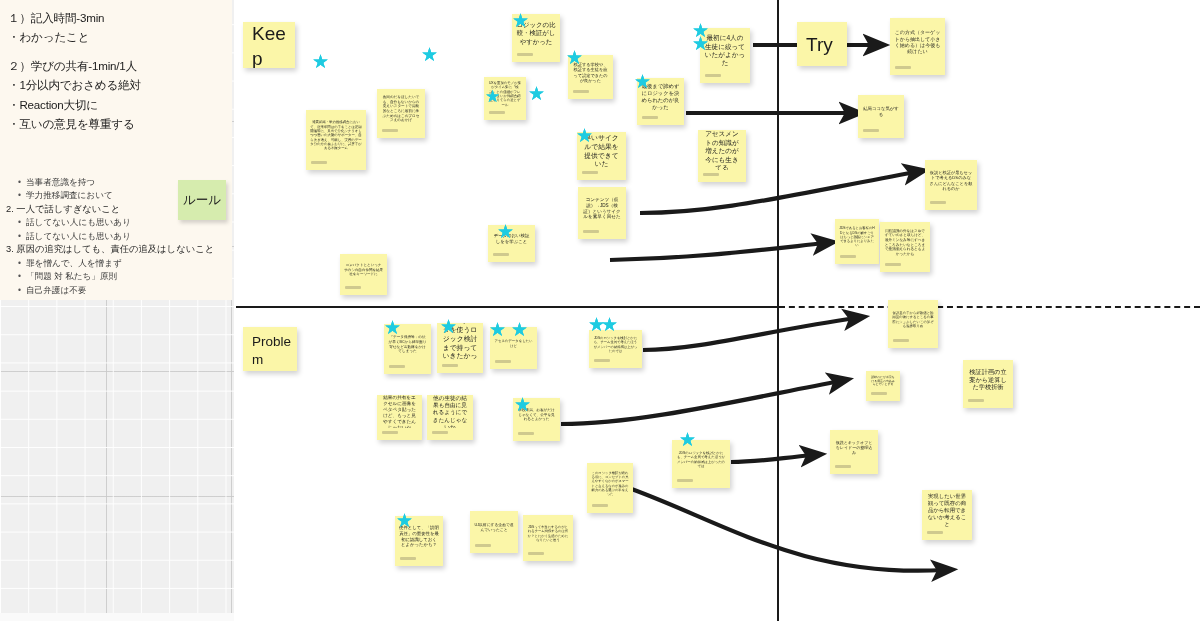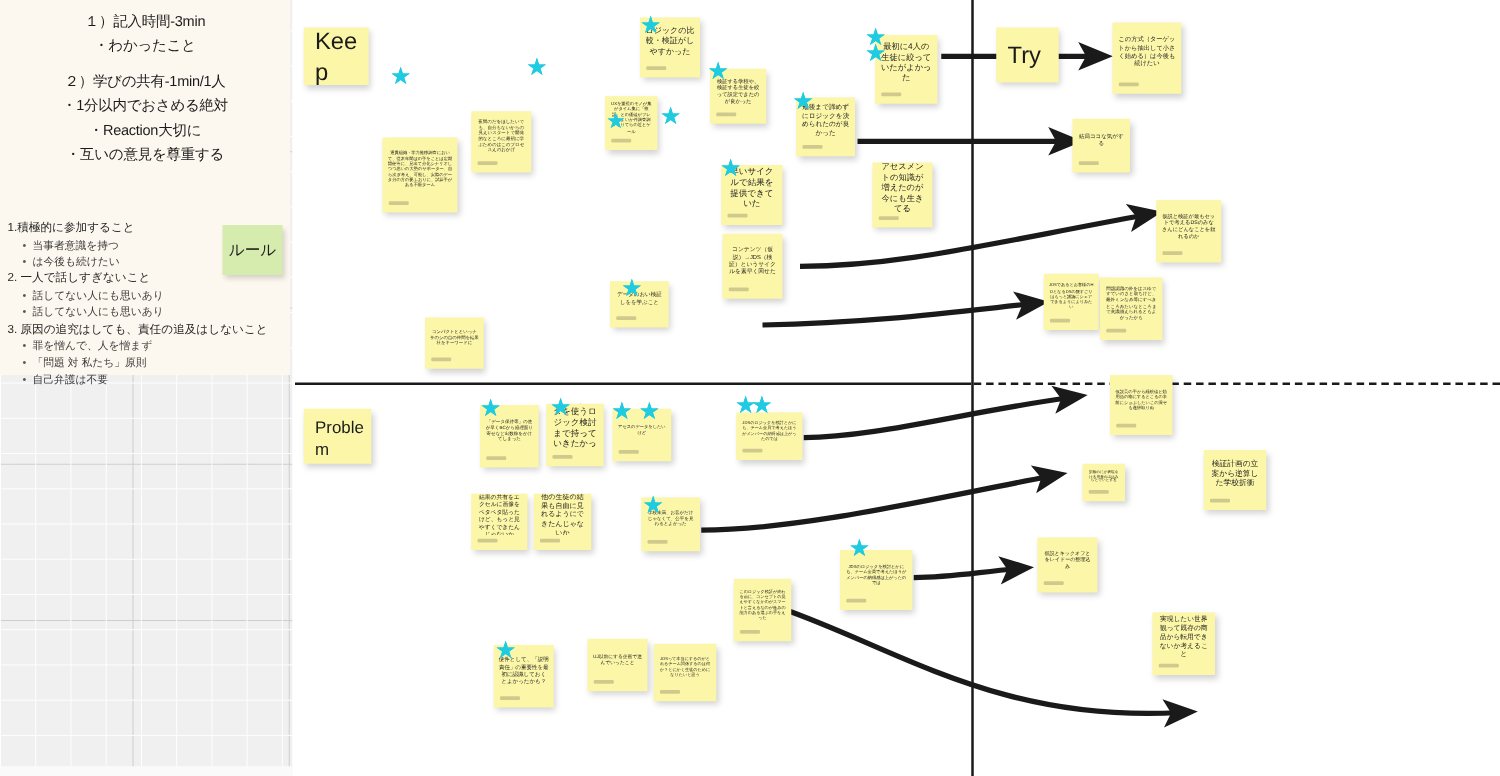--- a/index.html
+++ b/index.html
@@ -31,21 +31,21 @@
     position:absolute; left:0; bottom:0; width:234px; height:8px; background:#fafafa;
   }
 
   
   .agenda-panel {
     position: absolute; left: 0; top: 0; width: 232px; height: 300px;
     background: #fdf8ef;
     padding: 8px 8px 6px 8px;
     color: #1b1b1b;
   }
-  .agenda-line { font-size: 11.6px; line-height: 19.4px; white-space: nowrap; letter-spacing: -0.2px; text-align: center; }
+  .agenda-line { font-size: 11.6px; line-height: 19.4px; white-space: nowrap; letter-spacing: -0.2px; }
   .agenda-spacer { height: 9px; }
   .agenda-line.u { text-underline-offset: 2px; }
 
   .rules-block { position:absolute; left:0; top:176px; width:232px; padding:0 6px; }
   .rule-l1 { font-size: 9.3px; line-height: 13.6px; color:#262626; white-space: nowrap; }
   .rule-l2 { font-size: 8.6px; line-height: 13.4px; color:#3a3a3a; padding-left: 12px; white-space: nowrap; }
   .rule-l2:before { content: "\2022"; margin-right: 5px; color:#555; }
 
   .rule-note {
     position:absolute; left:178px; top:180px; width:48px; height:40px;
@@ -125,23 +125,22 @@
   <div class="agenda-panel">
     <div class="agenda-line">１）記入時間-3min</div>
     <div class="agenda-line">・わかったこと</div>
     <div class="agenda-spacer"></div>
     <div class="agenda-line">２）学びの共有-1min/1人</div>
     <div class="agenda-line">・1分以内でおさめる絶対</div>
     <div class="agenda-line">・Reaction大切に</div>
     <div class="agenda-line u">・互いの意見を尊重する</div>
 
     <div class="rules-block">
-      <div class="rule-l1">1.積極的に参加すること</div>
       <div class="rule-l2">当事者意識を持つ</div>
-      <div class="rule-l2">は今後も続けたい</div>
+      <div class="rule-l2">学力推移調査において</div>
       <div class="rule-l1">2. 一人で話しすぎないこと</div>
       <div class="rule-l2">話してない人にも思いあり</div>
       <div class="rule-l2">話してない人にも思いあり</div>
       <div class="rule-l1">3. 原因の追究はしても、責任の追及はしないこと</div>
       <div class="rule-l2">罪を憎んで、人を憎まず</div>
       <div class="rule-l2">「問題 対 私たち」原則</div>
       <div class="rule-l2">自己弁護は不要</div>
     </div>
   </div>
 

